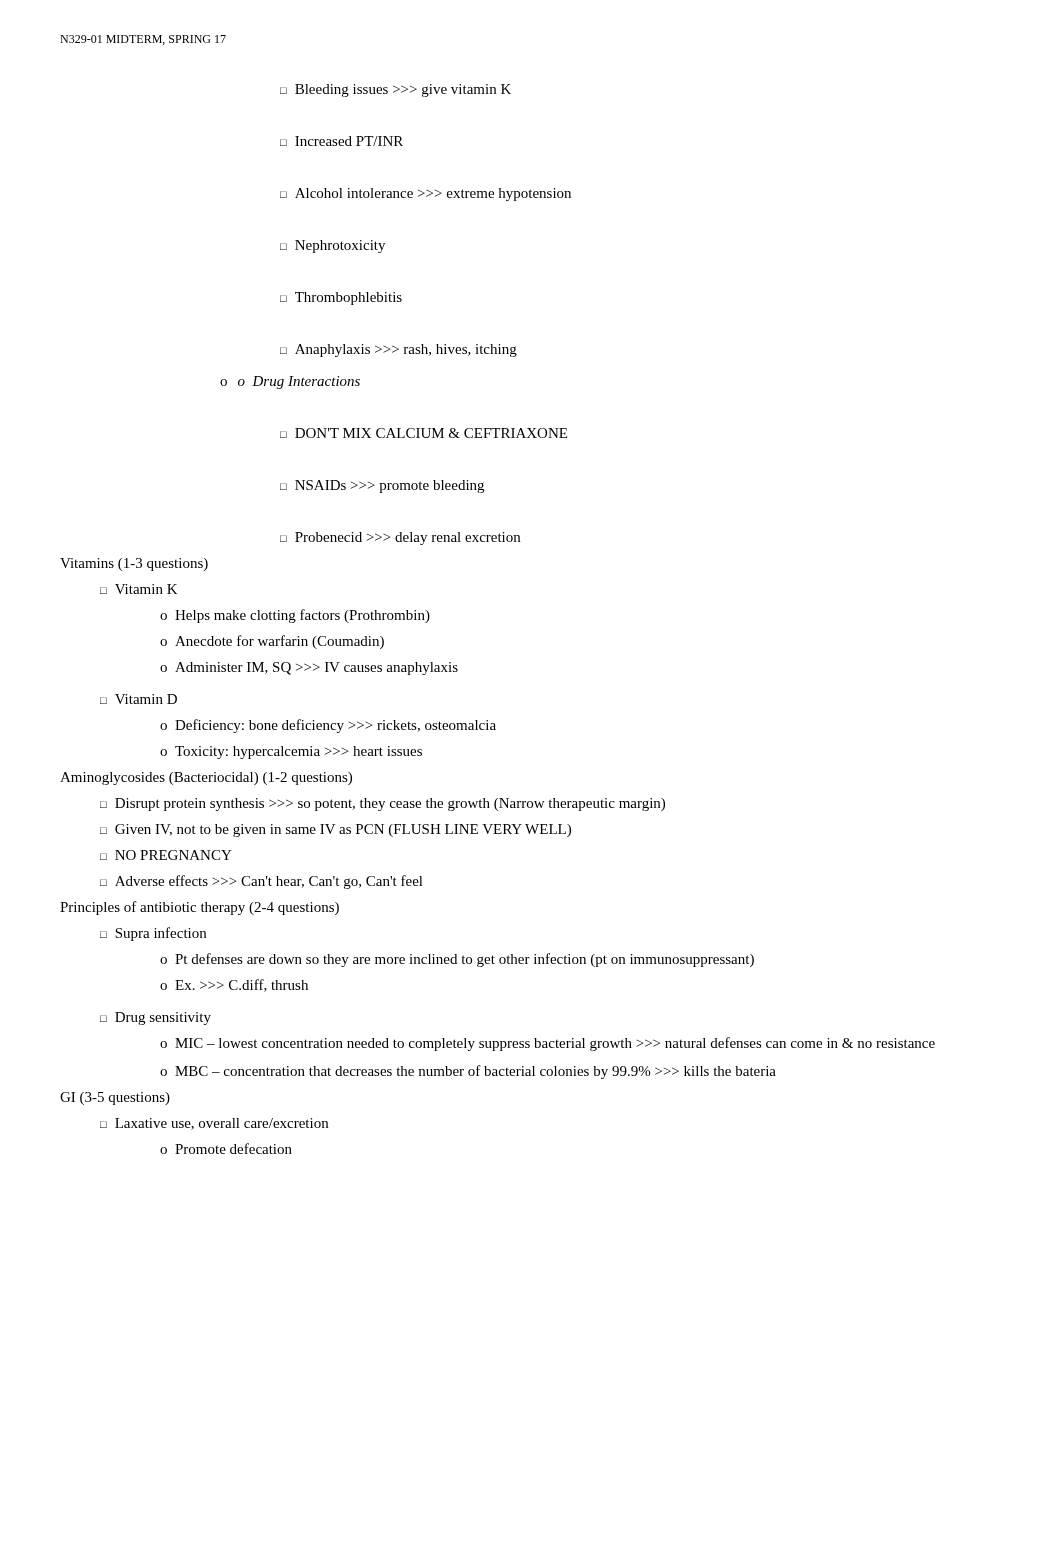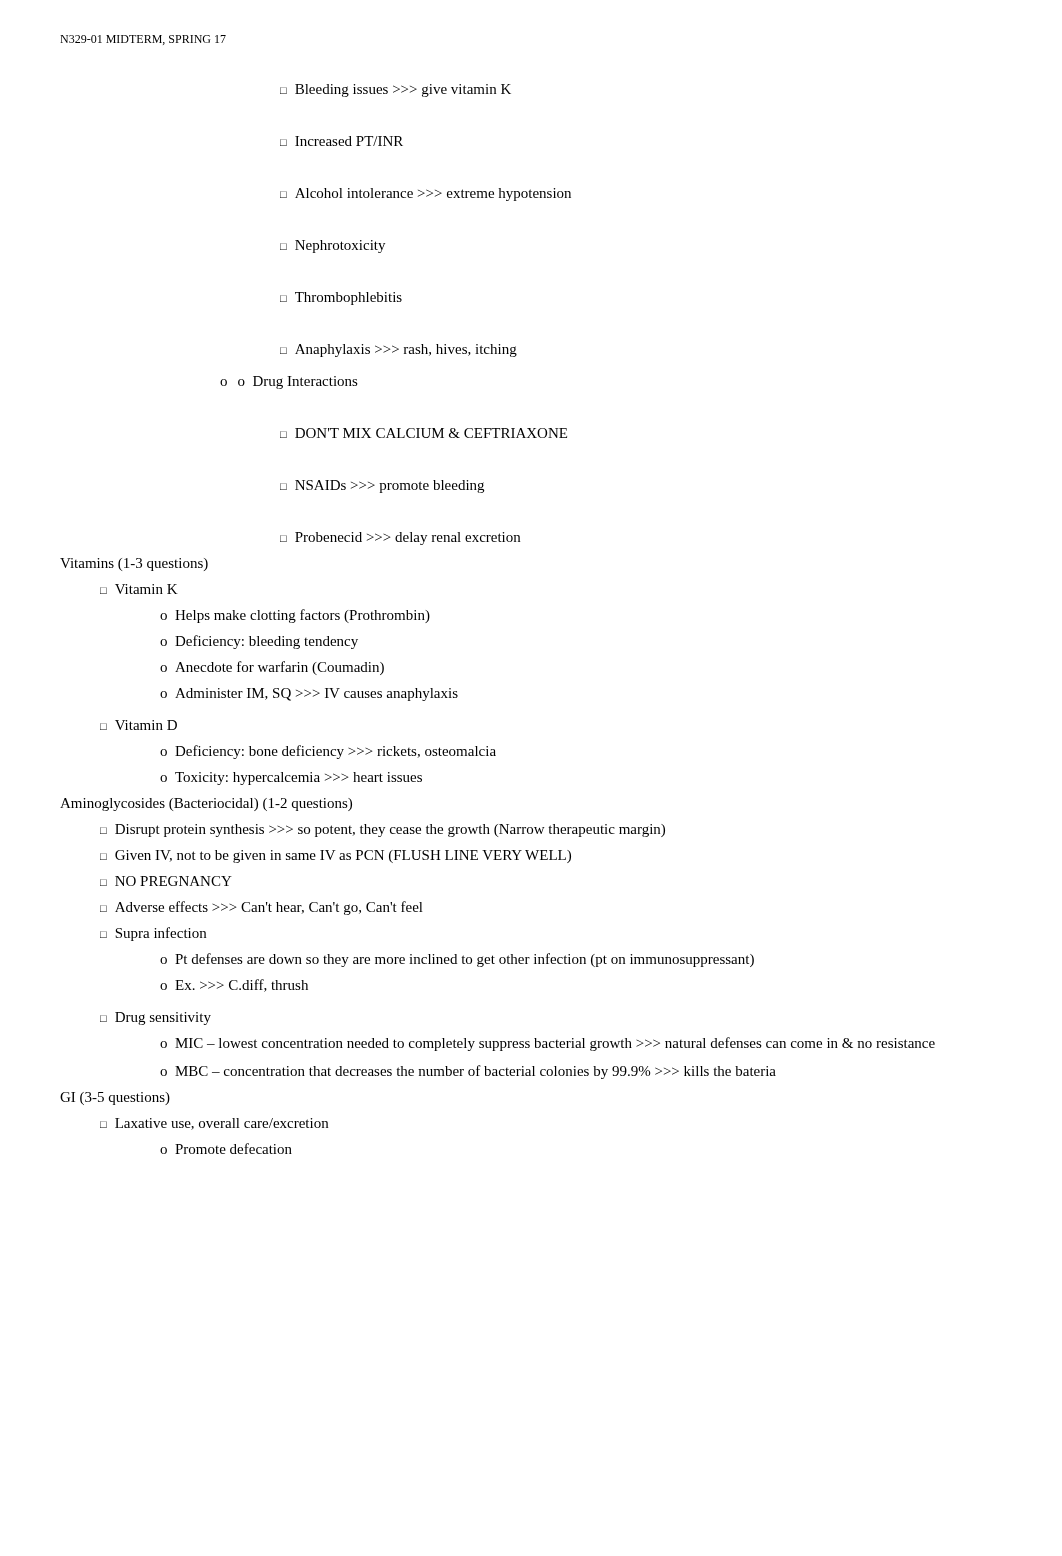--- a/index.html
+++ b/index.html
@@ -25,21 +25,21 @@
       color: #000;
     }
 
     .content {
       line-height: 1.6;
     }
 
     
     .indent-l1 { padding-left: 40px; }
     .indent-l2 { padding-left: 100px; }
-    .indent-l3 { padding-left: 160px; }
+    .indent-l3 { padding-left: 160px; font-style: italic; }
     .indent-l4 { padding-left: 220px; margin-top: 28px; }
 
     .bullet-square::before {
       content: '\25A1';
       margin-right: 8px;
       font-size: 11px;
     }
 
     .bullet-o {
       list-style: none;
@@ -105,21 +105,20 @@
     </div>
   </div>
 
   <div class="section-gap">
     <div class="line">Vitamins (1-3 questions)</div>
 
     <div class="indent-l1 line">
       <span class="bullet-square"></span><span>Vitamin K</span>
     </div>
     <div class="indent-l2 line">o &nbsp;<span>Helps make clotting factors (Prothrombin)</span></div>
-    <div class="indent-l2 line">o &nbsp;<span>Deficiency: bleeding tendency</span></div>
     <div class="indent-l2 line">o &nbsp;<span>Anecdote for warfarin (Coumadin)</span></div>
     <div class="indent-l2 line">o &nbsp;<span>Administer IM, SQ &gt;&gt;&gt; IV causes anaphylaxis</span></div>
 
     <div class="indent-l1 line sub-section-gap">
       <span class="bullet-square"></span><span>Vitamin D</span>
     </div>
     <div class="indent-l2 line">o &nbsp;<span>Deficiency: bone deficiency &gt;&gt;&gt; rickets, osteomalcia</span></div>
     <div class="indent-l2 line">o &nbsp;<span>Toxicity: hypercalcemia &gt;&gt;&gt; heart issues</span></div>
   </div>
 
@@ -133,20 +132,21 @@
     </div>
     <div class="indent-l1 line">
       <span class="bullet-square"></span><span>NO PREGNANCY</span>
     </div>
     <div class="indent-l1 line">
       <span class="bullet-square"></span><span>Adverse effects &gt;&gt;&gt; Can't hear, Can't go, Can't feel</span>
     </div>
   </div>
 
   <div class="section-gap">
+    <div class="line">Principles of antibiotic therapy (2-4 questions)</div>
 
     <div class="indent-l1 line">
       <span class="bullet-square"></span><span>Supra infection</span>
     </div>
     <div class="indent-l2 line">o &nbsp;<span>Pt defenses are down so they are more inclined to get other infection (pt on immunosuppressant)</span></div>
     <div class="indent-l2 line">o &nbsp;<span>Ex. &gt;&gt;&gt; C.diff, thrush</span></div>
 
     <div class="indent-l1 line sub-section-gap">
       <span class="bullet-square"></span><span>Drug sensitivity</span>
     </div>

